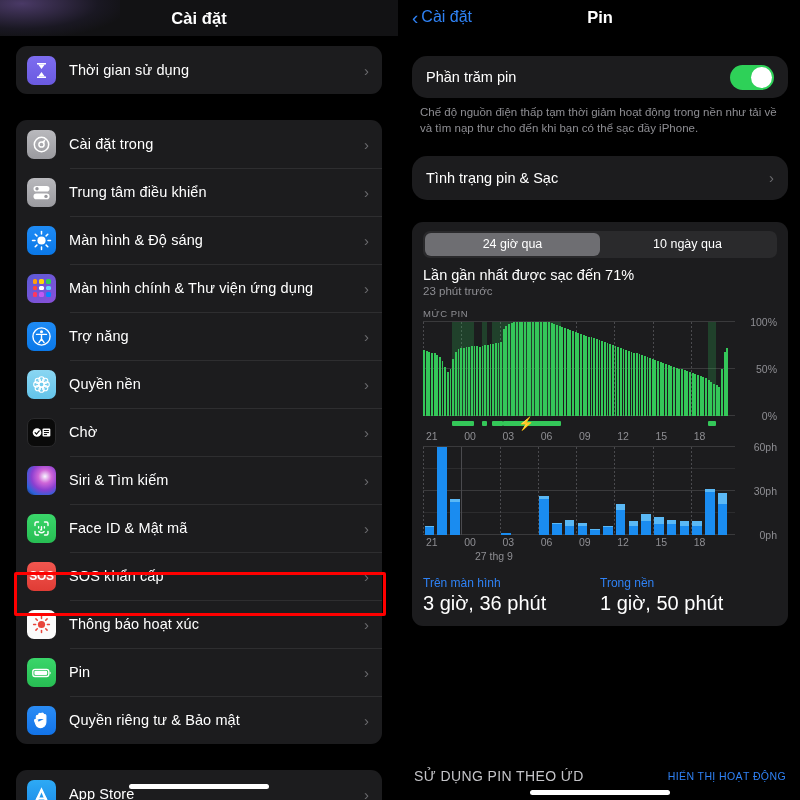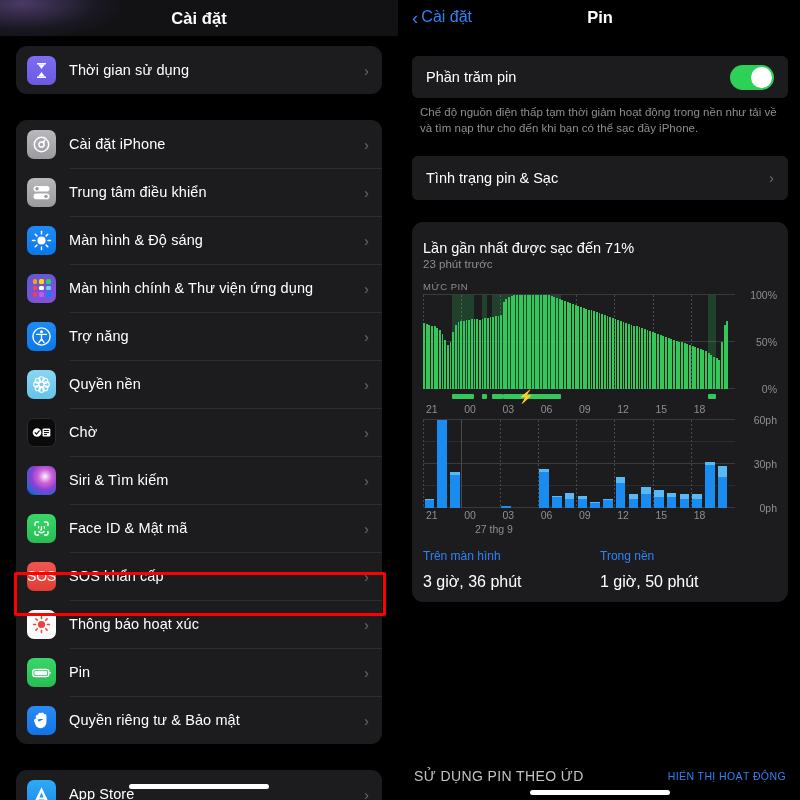--- a/index.html
+++ b/index.html
@@ -67,21 +67,21 @@
   .ic-screentime { background: linear-gradient(180deg,#7d6df0,#6a5ae0); }
   .ic-general    { background: linear-gradient(180deg,#b9b9bd,#9a9a9f); }
   .ic-control    { background: linear-gradient(180deg,#b9b9bd,#9a9a9f); }
   .ic-display    { background: linear-gradient(180deg,#1e8bf5,#0a78e8); }
   .ic-home       { background: linear-gradient(145deg,#5b5bd6,#8a4fd8); }
   .ic-access     { background: linear-gradient(180deg,#1e8bf5,#0a78e8); }
   .ic-wallpaper  { background: linear-gradient(180deg,#8ad6f2,#63c4ea); }
   .ic-standby    { background: #0a0a0a; border:1px solid #2a2a2c;}
   .ic-siri       { background: radial-gradient(circle at 62% 36%, #f7f7ff 0%, #cf66d8 26%, #8c3fd0 52%, #2a63d8 78%, #1a2a70 100%); }
   .ic-faceid     { background: linear-gradient(180deg,#3ad66a,#27bd53); }
-  .ic-sos        { background: linear-gradient(180deg,#f2564f,#e03c35); color:#fff; font-size:14px; font-weight:400; letter-spacing:-.2px;}
+  .ic-sos        { background: linear-gradient(180deg,#f2564f,#e03c35); color:#fff; font-size:12px; font-weight:700; letter-spacing:-.2px;}
   .ic-exposure   { background: #fbfbfb; }
   .ic-battery    { background: linear-gradient(180deg,#3ad66a,#27bd53); }
   .ic-privacy    { background: linear-gradient(180deg,#2a8cf5,#1273e8); }
   .ic-appstore   { background: linear-gradient(180deg,#2eaaf5,#1b8be8); }
 
   .glyph { width: 100%; height: 100%; display:block; }
 
   
   .dots { display:grid; grid-template-columns: repeat(3,1fr); grid-template-rows: repeat(3,1fr);
           gap: 1.6px; padding: 5.5px; width:100%; height:100%; }
@@ -106,21 +106,21 @@
 
   
   .r-nav {
     height: 34px; display:flex; align-items:center; position:relative;
     padding: 0 12px; background:#000;
   }
   .r-back { display:flex; align-items:center; color:#2f82f5; font-size:16px; cursor:pointer; }
   .r-back .caret { font-size: 19px; line-height:1; margin-right:3px; font-weight:500;}
   .r-title { position:absolute; left:0; right:0; text-align:center; color:#fff; font-size:16.5px; font-weight:700; }
 
-  .r-group { margin: 0 12px; background:#1c1c1e; border-radius: 6px; overflow:hidden; }
+  .r-group { margin: 0 12px; background:#1c1c1e; border-radius: 15px; overflow:hidden; }
   .r-row { position:relative; display:flex; align-items:center; height: 42px; padding: 0 14px; }
   .r-row + .r-row::before{ content:""; position:absolute; left:14px; right:0; top:0; height:1px; background:#2e2e30;}
   .r-row-label { color:#fff; font-size:14.5px; }
   .r-row .chev2 { margin-left:auto; color:#6a6a6e; font-size:15px; }
 
   .toggle { margin-left:auto; width:44px; height:25px; border-radius:13px; position:relative; }
   .toggle .knob { position:absolute; top:2px; width:21px; height:21px; border-radius:50%; background:#fff; }
   .toggle.on  { background:#2ed158; }
   .toggle.on .knob  { right:2px; }
   .toggle.off { background:#3a3a3c; }
@@ -163,21 +163,21 @@
 
   
   .cstrip { position:relative; height:11px; margin-top:2px; }
   .cseg { position:absolute; height:5px; top:3px; background:#34c759; border-radius:1px; }
   .bolt { position:absolute; color:#34c759; font-size:13px; line-height:1; top:-1px; }
 
   
   .stats { display:flex; margin-top:12px; }
   .stat { width:50%; }
   .stat .k { color:#2f82f5; font-size:12px; }
-  .stat .v { color:#fff; font-size:16px; margin-top:10px; }
+  .stat .v { color:#fff; font-size:20px; margin-top:2px; }
 
   .bot-bar {
     position:absolute; left:0; right:0; bottom: 16px;
     display:flex; align-items:center; justify-content:space-between;
     padding: 0 14px;
   }
   .bot-bar .l { color:#c4c4c8; font-size:14px; letter-spacing:.4px; }
   .bot-bar .r { color:#2f82f5; font-size:10.5px; letter-spacing:.4px; }
 </style>
 </head>
@@ -214,21 +214,21 @@
       <div class="row">
         <div class="ic-general ico">
           <svg class="glyph" viewBox="0 0 29 29">
               <g fill="none" stroke="#fff" stroke-width="1.5">
                 <circle cx="14.5" cy="14.5" r="7.2"></circle>
                 <circle cx="14.5" cy="14.5" r="2.6"></circle>
               </g>
               <path d="M14.5 12.2 L19 8.6 L16.8 14z" fill="#fff"></path>
             </svg>
         </div>
-        <div class="row-label">Cài đặt iPhone</div>
+        <div class="row-label">Cài đặt trong</div>
         <div class="chev">›</div>
       </div>
 
       <div class="row">
         <div class="ic-control ico">
           <svg class="glyph" viewBox="0 0 29 29">
               <g fill="#fff">
                 <rect x="6.5" y="8" width="16" height="5.6" rx="2.8"></rect>
                 <rect x="6.5" y="15.6" width="16" height="5.6" rx="2.8"></rect>
               </g>
@@ -451,20 +451,24 @@
       <div class="r-row" style="height:44px">
         <span class="r-row-label">Tình trạng pin &amp; Sạc</span>
         <span class="chev2">›</span>
       </div>
     </div>
 
     <div style="height:22px"></div>
 
     <div class="r-card">
 
+      <div class="seg">
+        <div class="sel">24 giờ qua</div>
+        <div>10 ngày qua</div>
+      </div>
 
       <div class="last-charge">Lần gần nhất được sạc đến 71%</div>
       <div class="last-charge-sub">23 phút trước</div>
 
       <div class="chart-cap">MỨC PIN</div>
       <div class="chart-wrap">
         <div class="plot" id="batt-plot" style="height:94px; margin-right:42px;">
             <div class="gridline" style="bottom: 0px;"></div>
             <div class="gridline" style="bottom: 47px;"></div>
             <div class="gridline" style="bottom: 94px;"></div>

